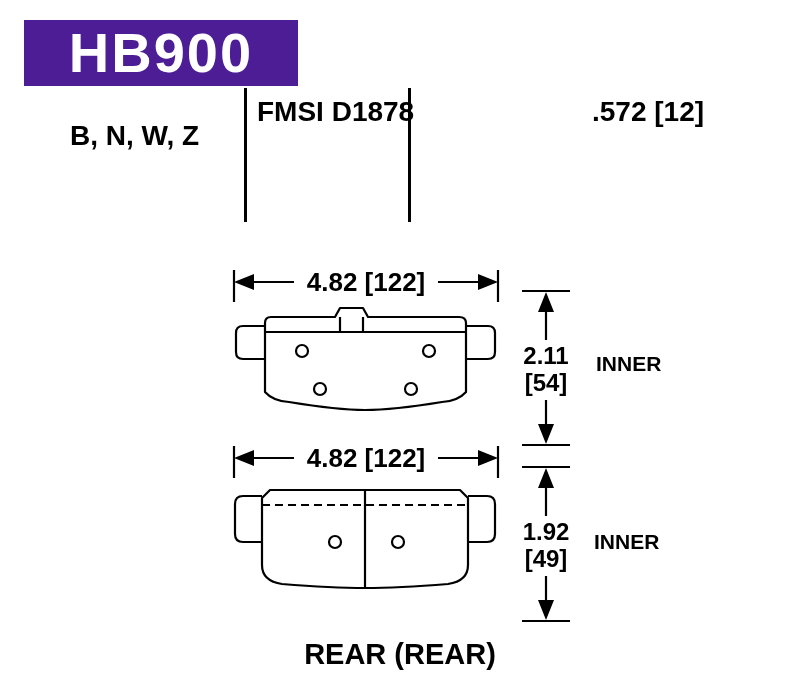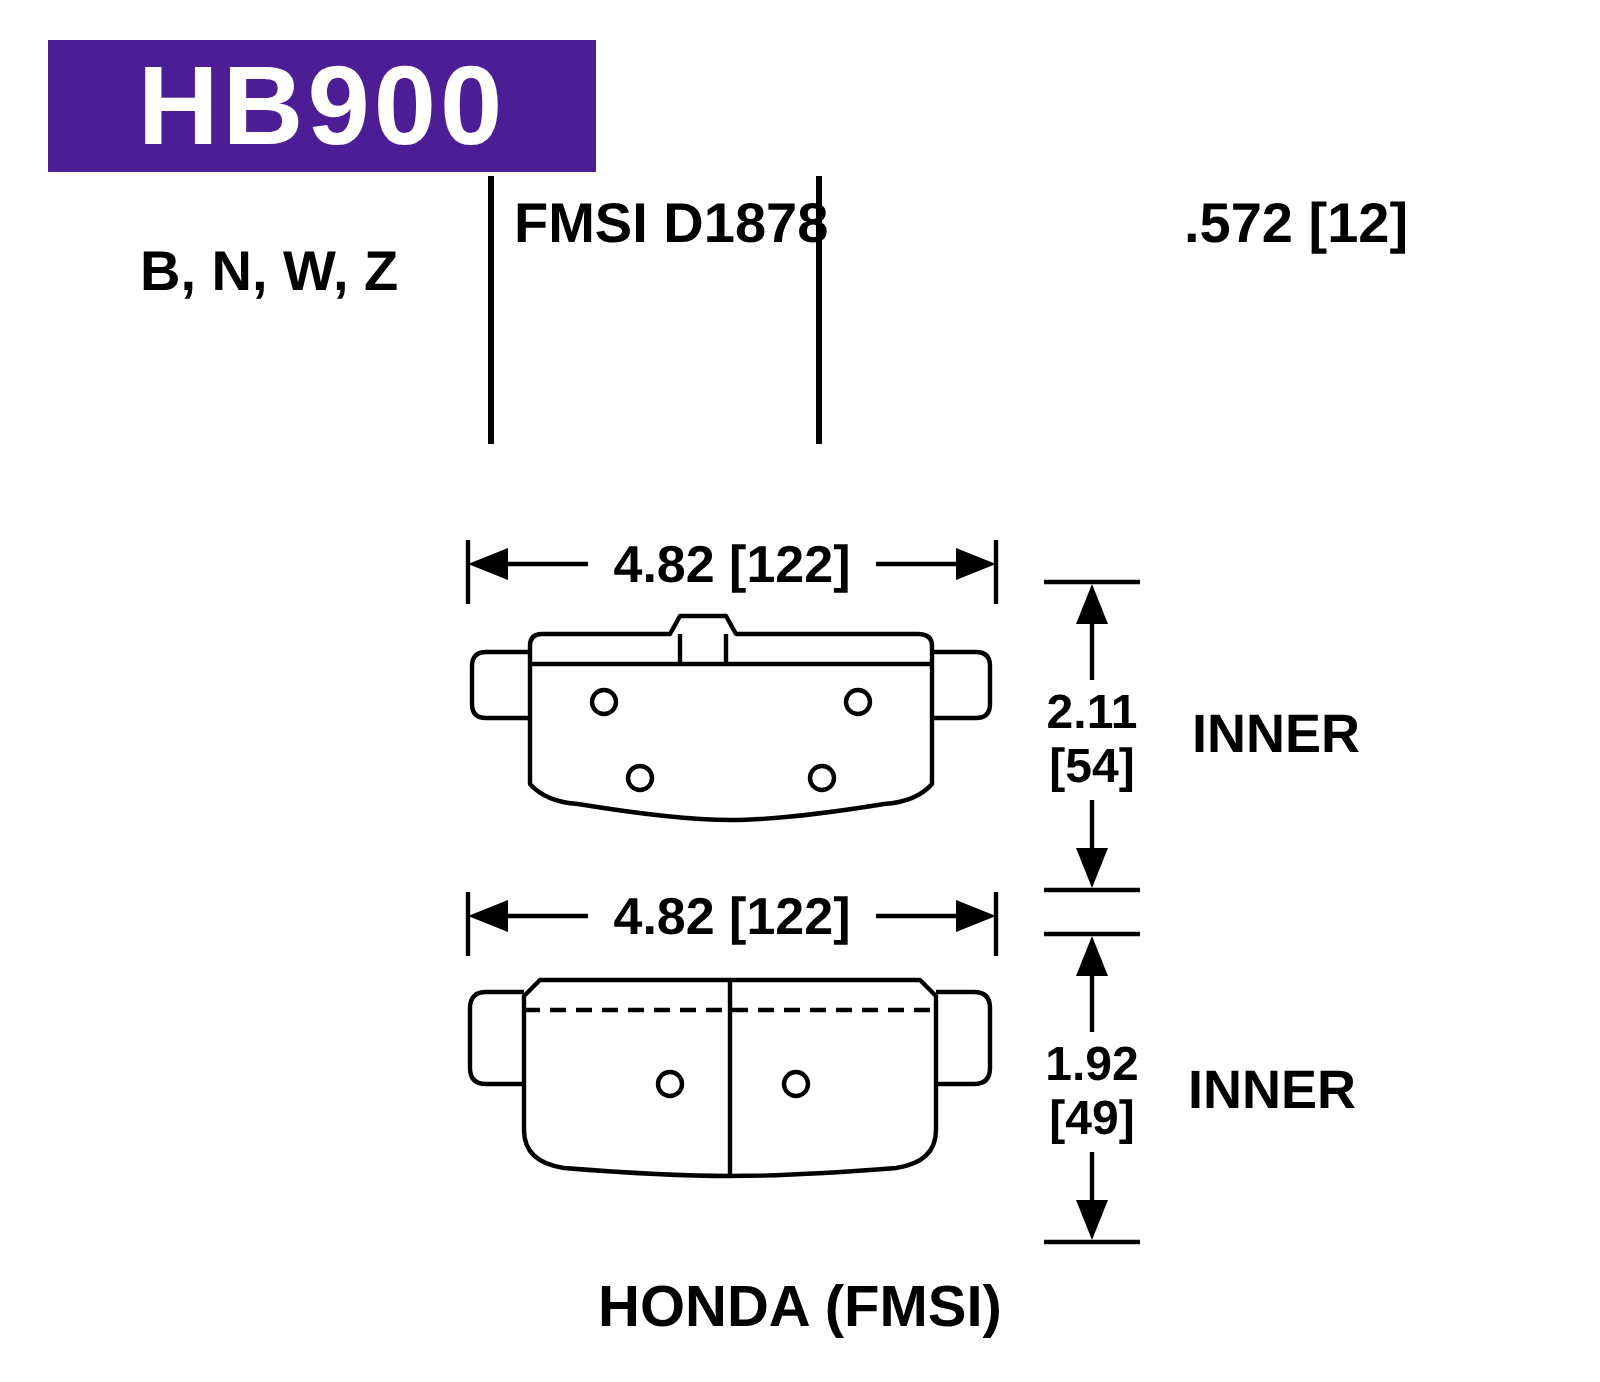--- a/index.html
+++ b/index.html
@@ -46,21 +46,21 @@
     top: 88px;
   }
   .divider-1 { left: 244px; }
   .divider-2 { left: 408px; }
 
   .compounds  { left: 70px;  top: 96px; margin-top: 24px; }
   .fmsi       { left: 257px; top: 96px; }
   .thickness  { left: 592px; top: 96px; }
 
   .side-label {
-    font-size: 27px;
+    font-size: 21px;
     font-weight: bold;
     color: #000000;
   }
   .inner-label { left: 596px; top: 352px; }
   .outer-label { left: 594px; top: 530px; }
 
   .footer-label {
     left: 0; top: 638px;
     width: 100%;
     text-align: center;
@@ -162,15 +162,15 @@
     <polygon class="arrow" points="32,4 24,24 40,24"></polygon>
     <line class="ln" x1="32" y1="24" x2="32" y2="52"></line>
     <text class="dim-text-v" x="32" y="76" text-anchor="middle">1.92</text>
     <text class="dim-text-v" x="32" y="103" text-anchor="middle">[49]</text>
     <line class="ln" x1="32" y1="112" x2="32" y2="136"></line>
     <polygon class="arrow" points="32,156 24,136 40,136"></polygon>
   </svg>
 
   <div class="abs side-label outer-label">INNER</div>
 
-  <div class="abs footer-label">HONDA (FMSI)</div>
+  <div class="abs footer-label">REAR (REAR)</div>
 
 </div>
 
 </body></html>

